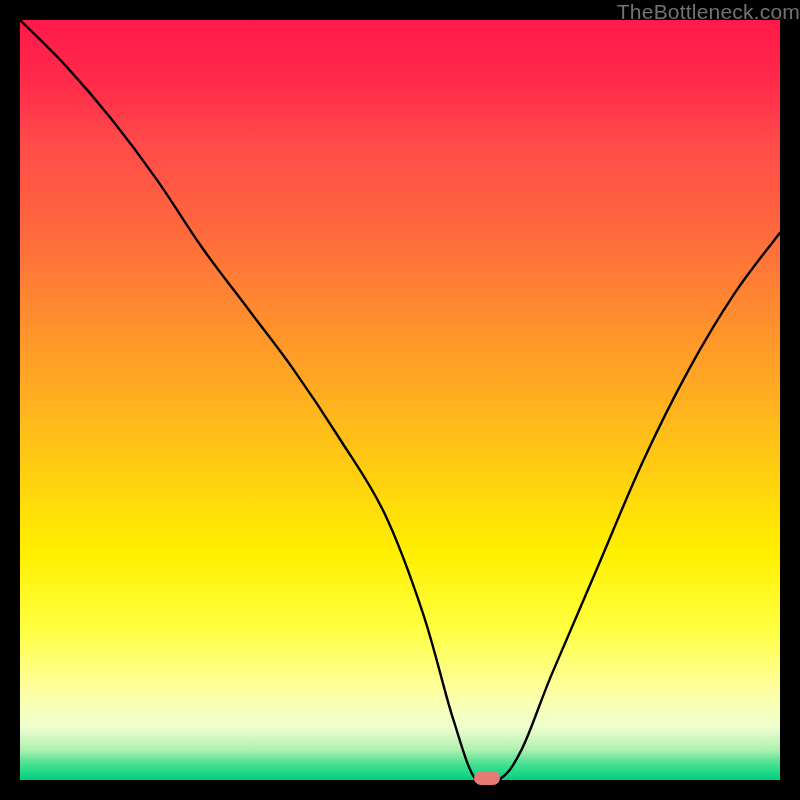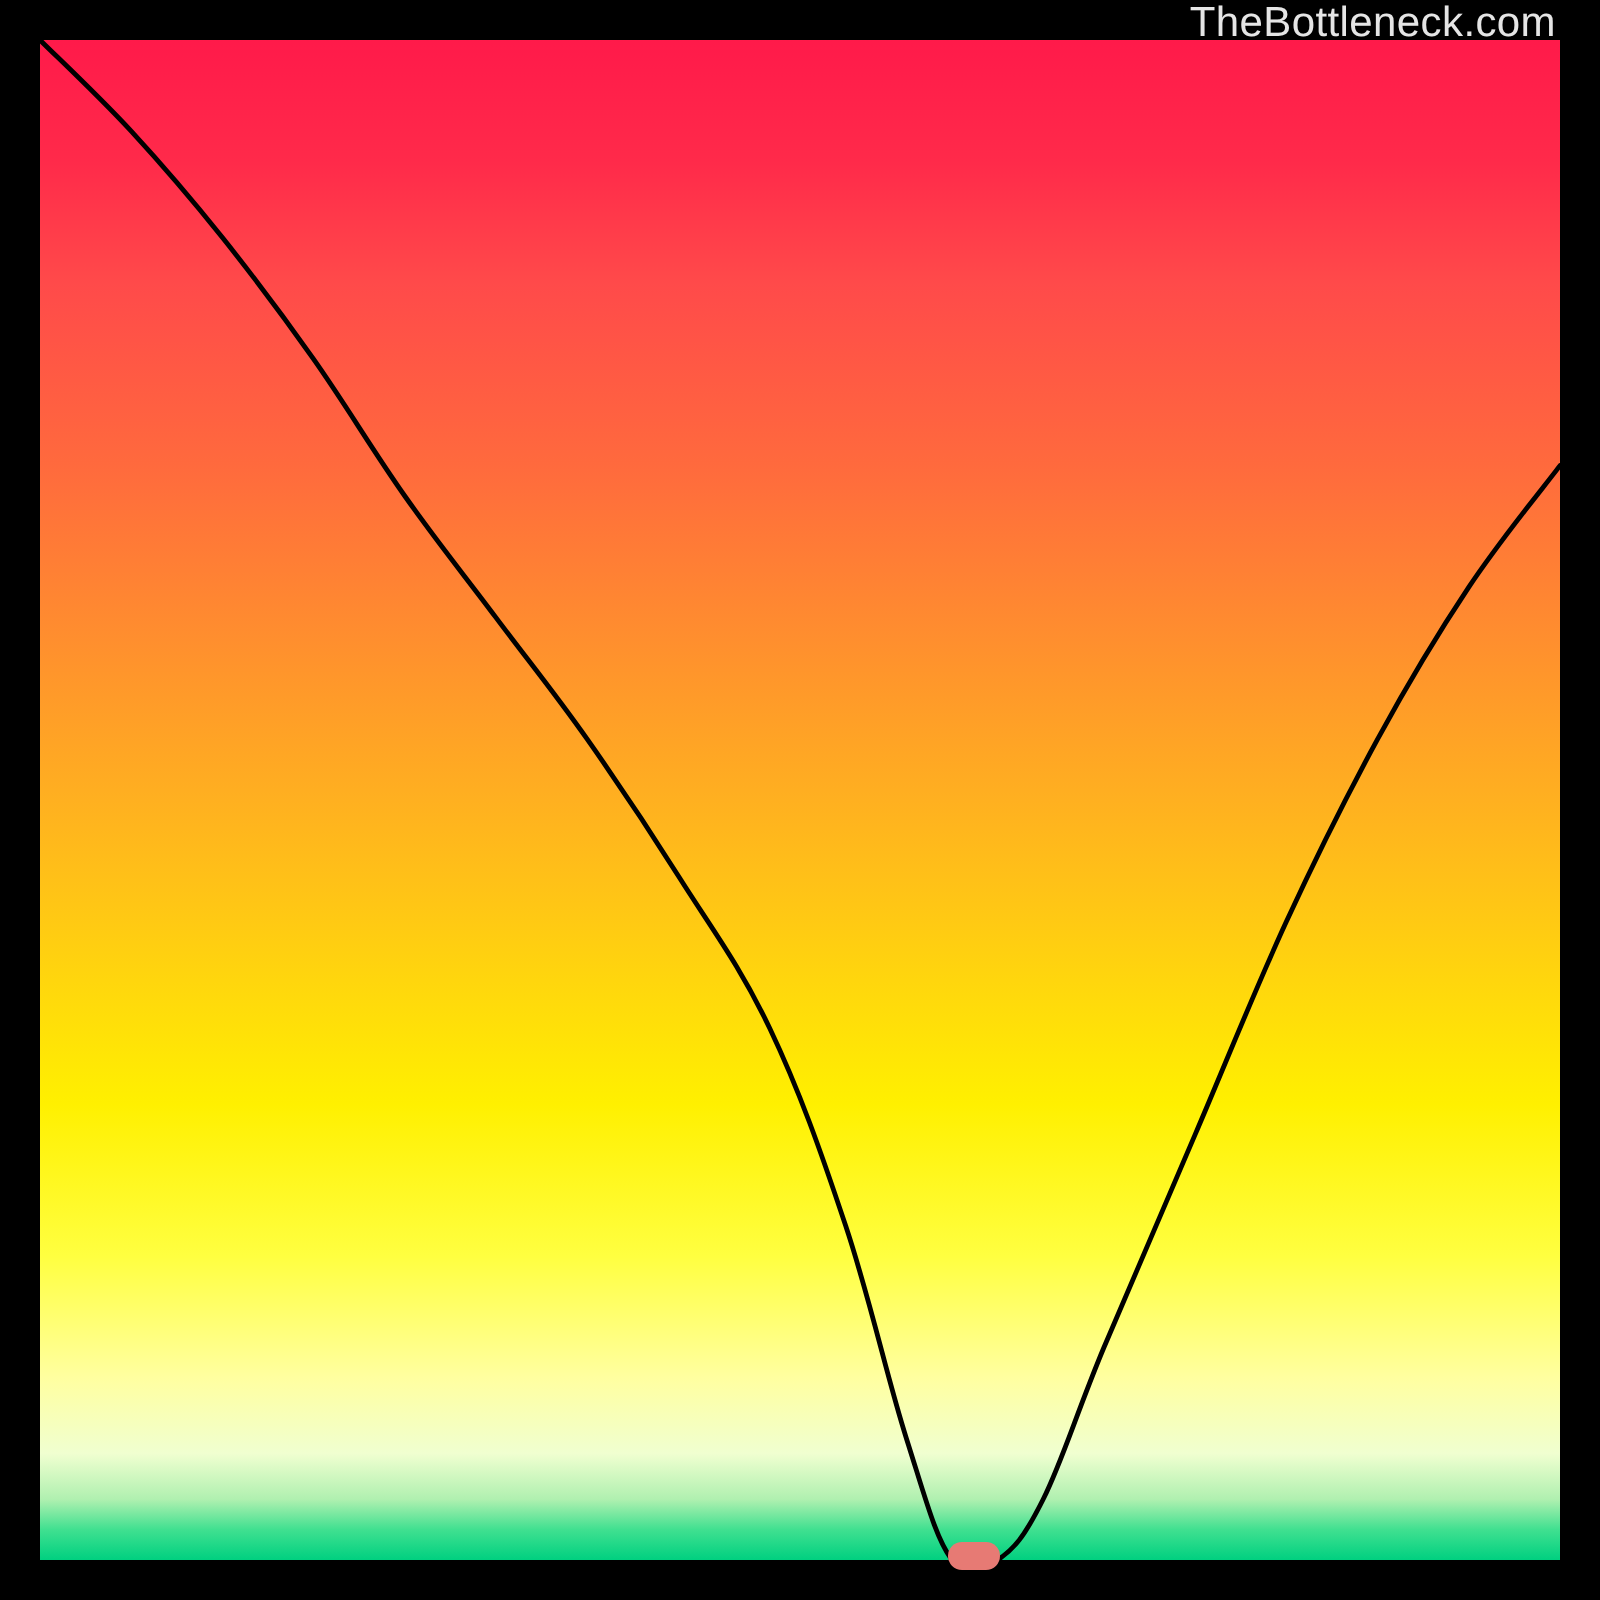--- a/index.html
+++ b/index.html
@@ -36,24 +36,24 @@
       #ffffa0 88%,
       #f0ffd0 93%,
       #b0f0b0 96%,
       #40e090 98%,
       #00d080 100%
     );
   }
   .watermark {
     position: absolute;
     top: 0;
-    right: 22px;
+    right: 0;
     font-family: Arial, Helvetica, sans-serif;
     font-size: 21px;
-    color: #e5e5e5;
+    color: #737373;
     letter-spacing: 0.2px;
     z-index: 5;
     user-select: none;
   }
   svg.curve {
     position: absolute;
     left: 0;
     top: 0;
     width: 760px;
     height: 760px;

